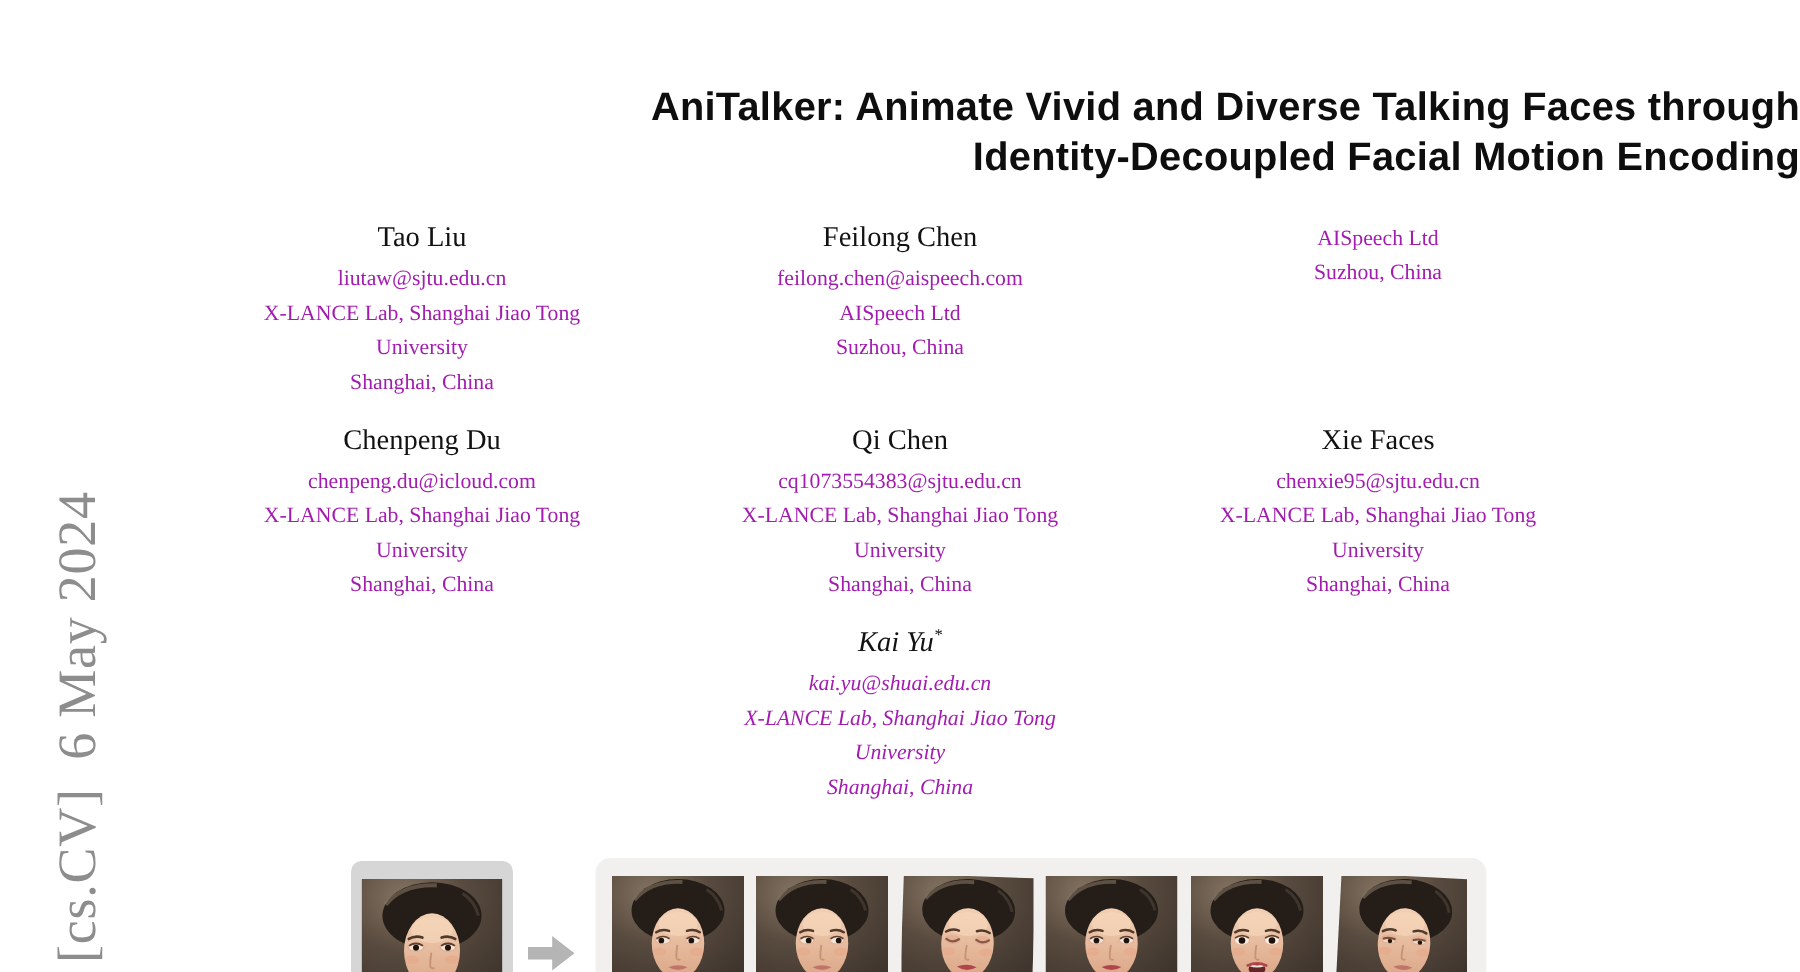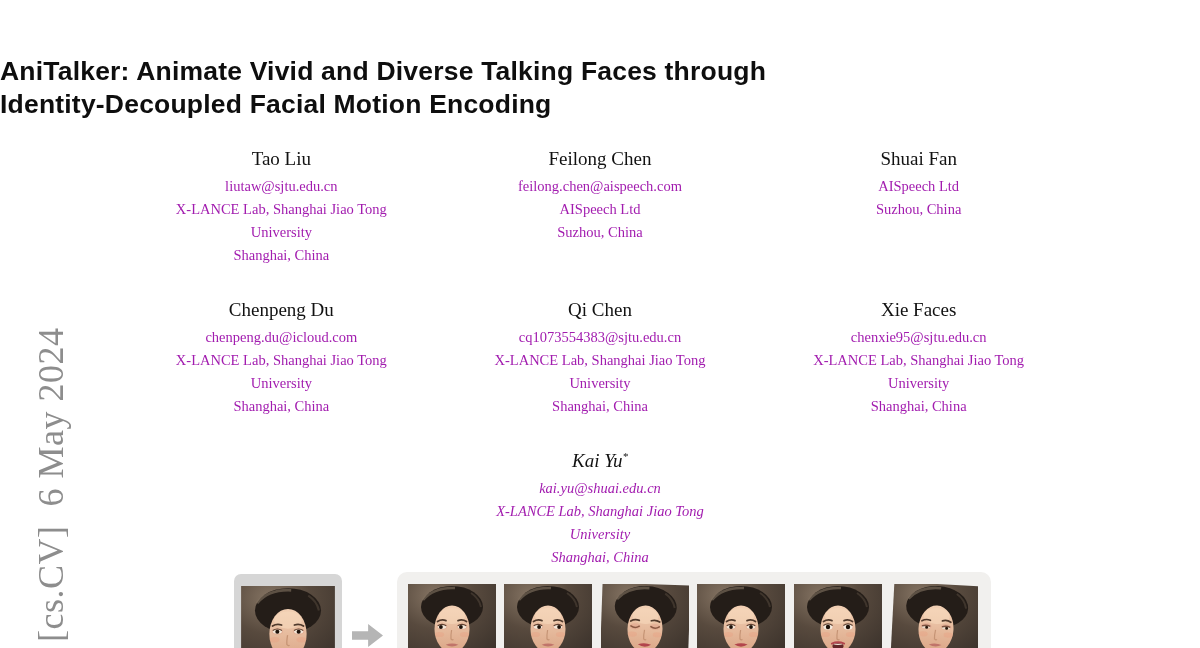--- a/index.html
+++ b/index.html
@@ -14,31 +14,31 @@
     position:absolute; left:30px; top:642px;
     transform-origin:0 0; transform:rotate(-90deg);
     font-family:"Liberation Serif", serif;
     font-size:36px; color:#8d8d8d; white-space:pre;
     letter-spacing:0.5px;
   }
 
   
   .title {
     position:absolute; top:55px; left:0; width:1200px;
-    text-align:left;
+    text-align:right;
     font-family:"Liberation Sans", sans-serif;
     font-weight:bold; font-size:26.5px; line-height:33px;
     color:#0e0e0e; letter-spacing:0.2px;
   }
 
   
   .authors {
     position:absolute; left:122px; top:148px; width:956px;
     display:grid; grid-template-columns:repeat(3, 1fr);
-    row-gap:32px;
+    row-gap:16px;
   }
   .author { text-align:center; color:#1a1a1a; }
   .author.center-col { grid-column:2;font-style:italic; }
   .a-name { font-size:19px; line-height:22px; margin-bottom:5px; color:#121212; }
   .a-name sup { font-size:11px; line-height:0; }
   .a-line { font-size:14.5px; line-height:23px; color:#a21caf; }
   .a-line:empty { display:none; }
 
   
   .src-box {
@@ -175,21 +175,20 @@
   </div>
 
   <div class="author">
     <div class="a-name"><span>Feilong Chen</span><sup></sup></div>
     <div class="a-line">feilong.chen@aispeech.com</div>
     <div class="a-line">AISpeech Ltd</div>
     <div class="a-line">Suzhou, China</div>
   </div>
 
   <div class="author">
-    <div class="a-name"><span>Shuai Fan</span><sup></sup></div>
     <div class="a-line">AISpeech Ltd</div>
     <div class="a-line">Suzhou, China</div>
   </div>
 
   <div class="author">
     <div class="a-name"><span>Chenpeng Du</span><sup></sup></div>
     <div class="a-line">chenpeng.du@icloud.com</div>
     <div class="a-line">X-LANCE Lab, Shanghai Jiao Tong</div>
     <div class="a-line">University</div>
     <div class="a-line">Shanghai, China</div>

